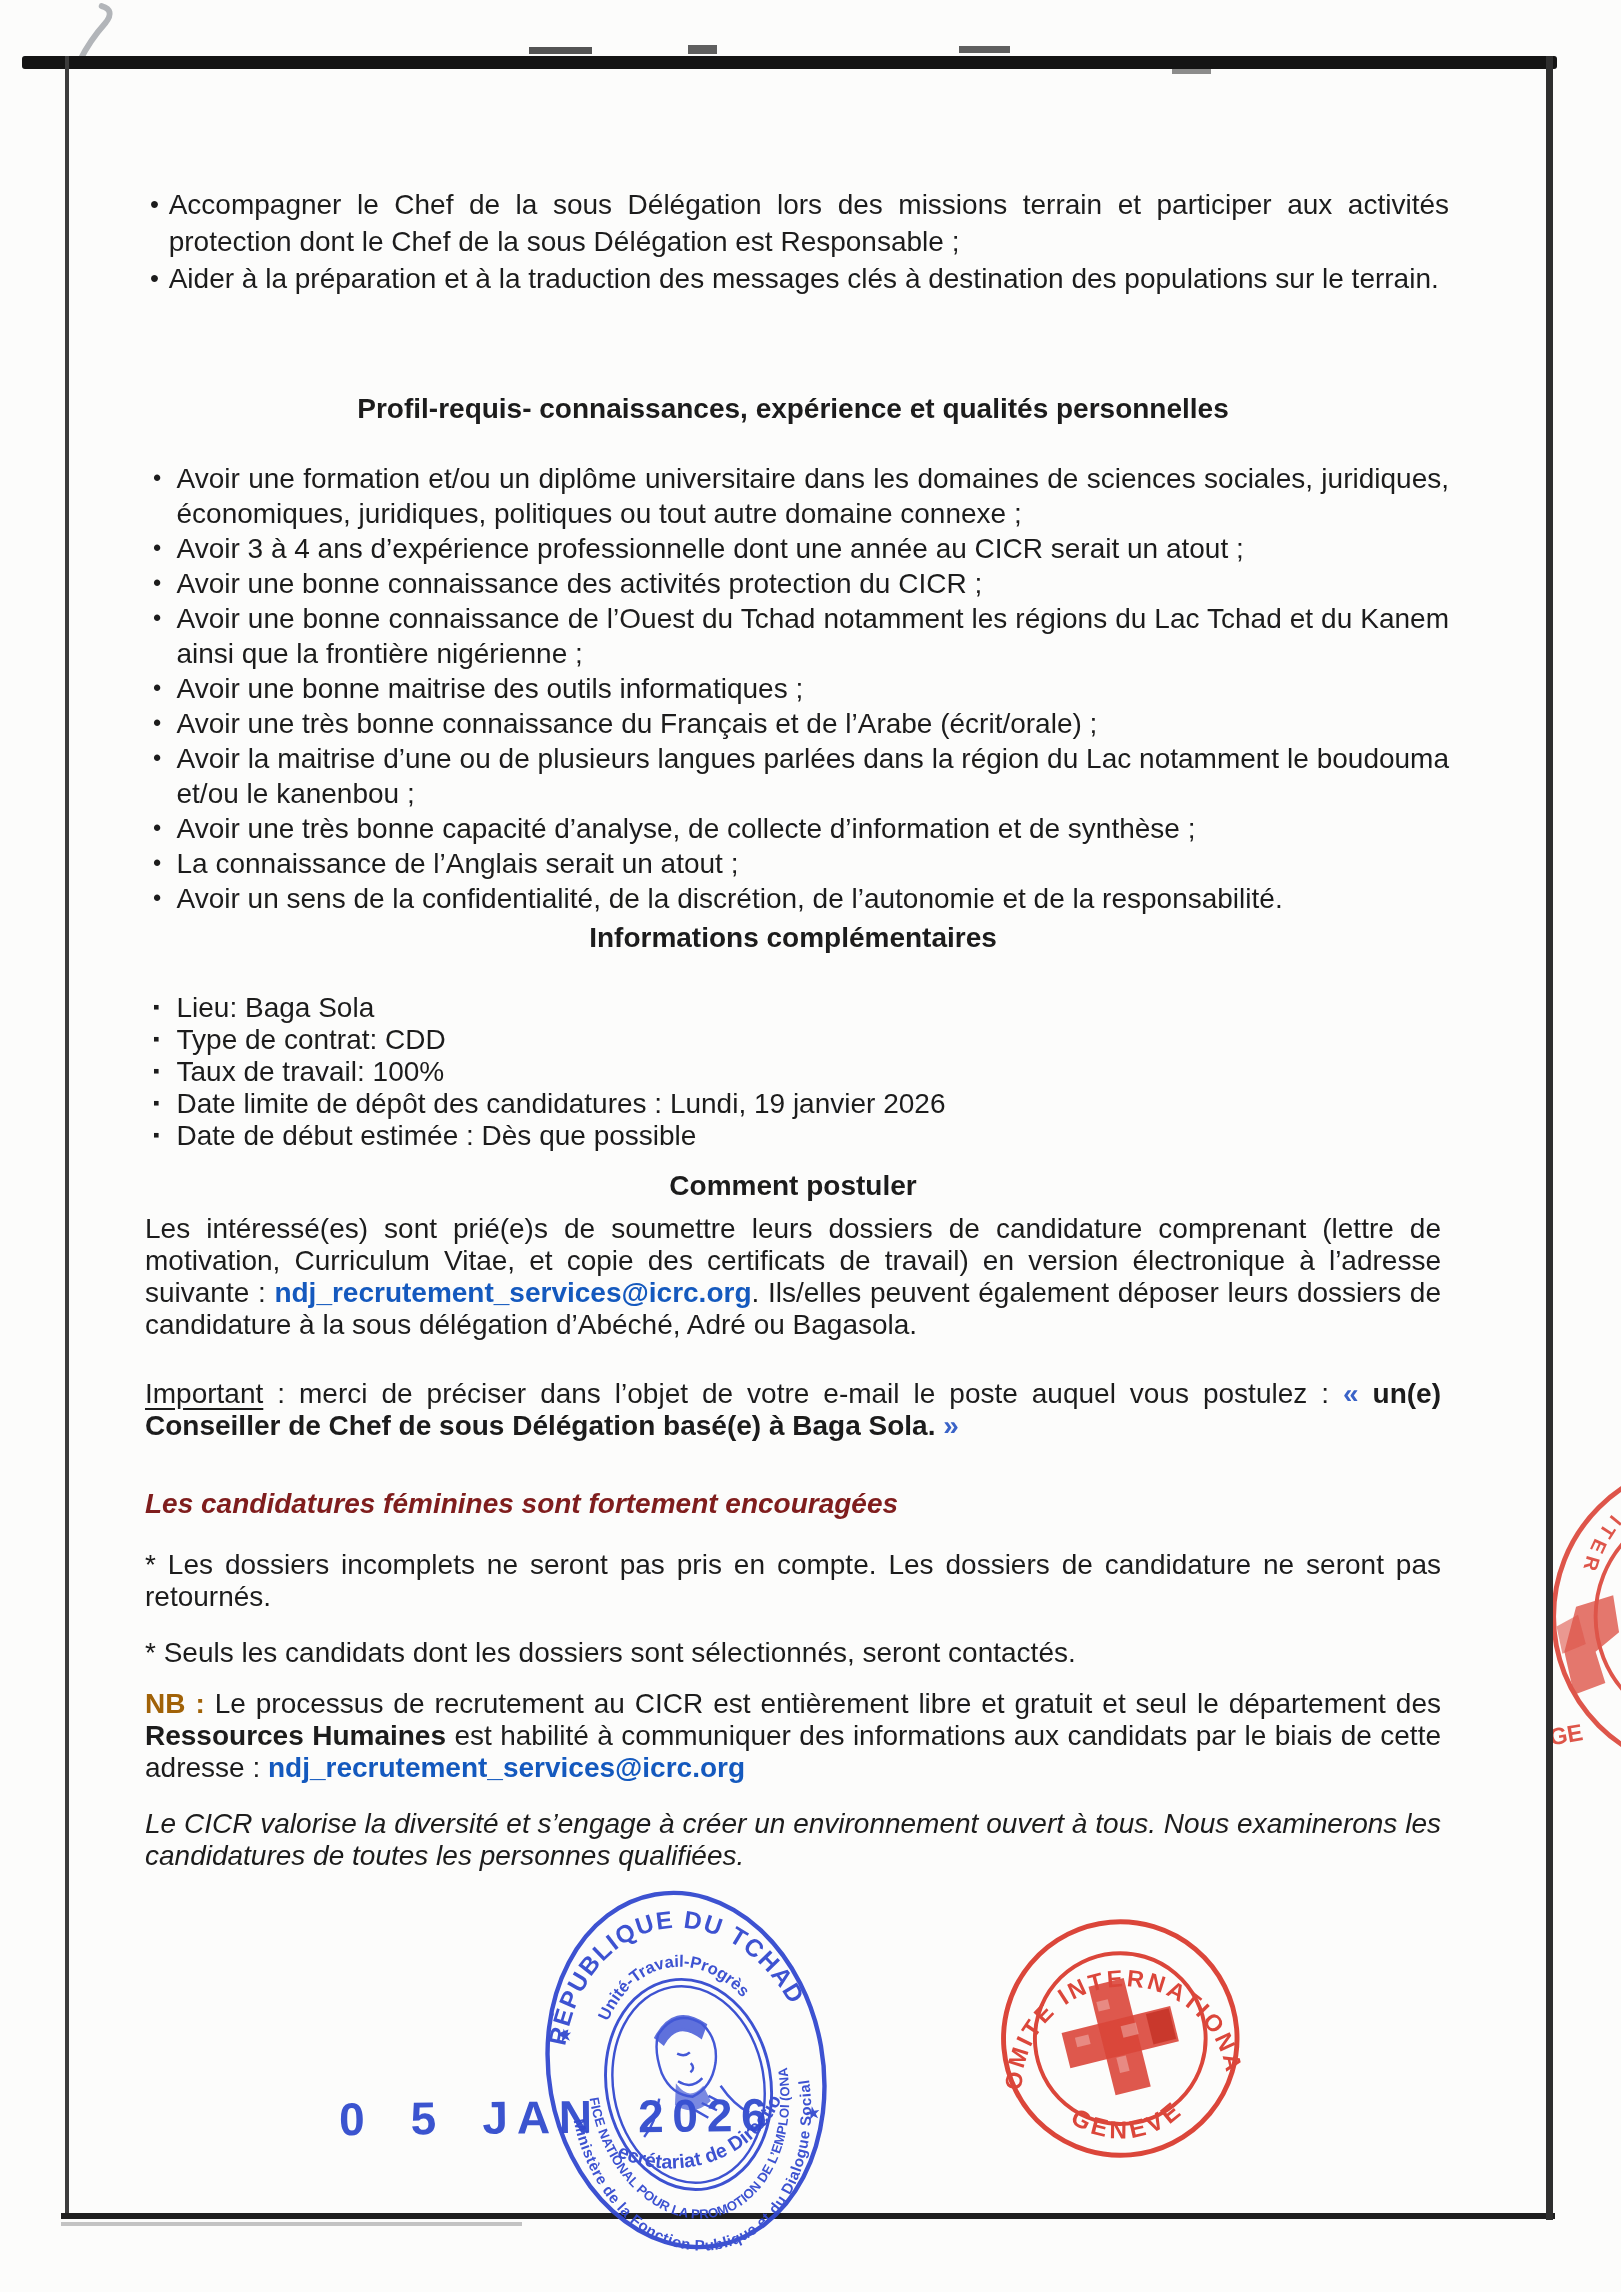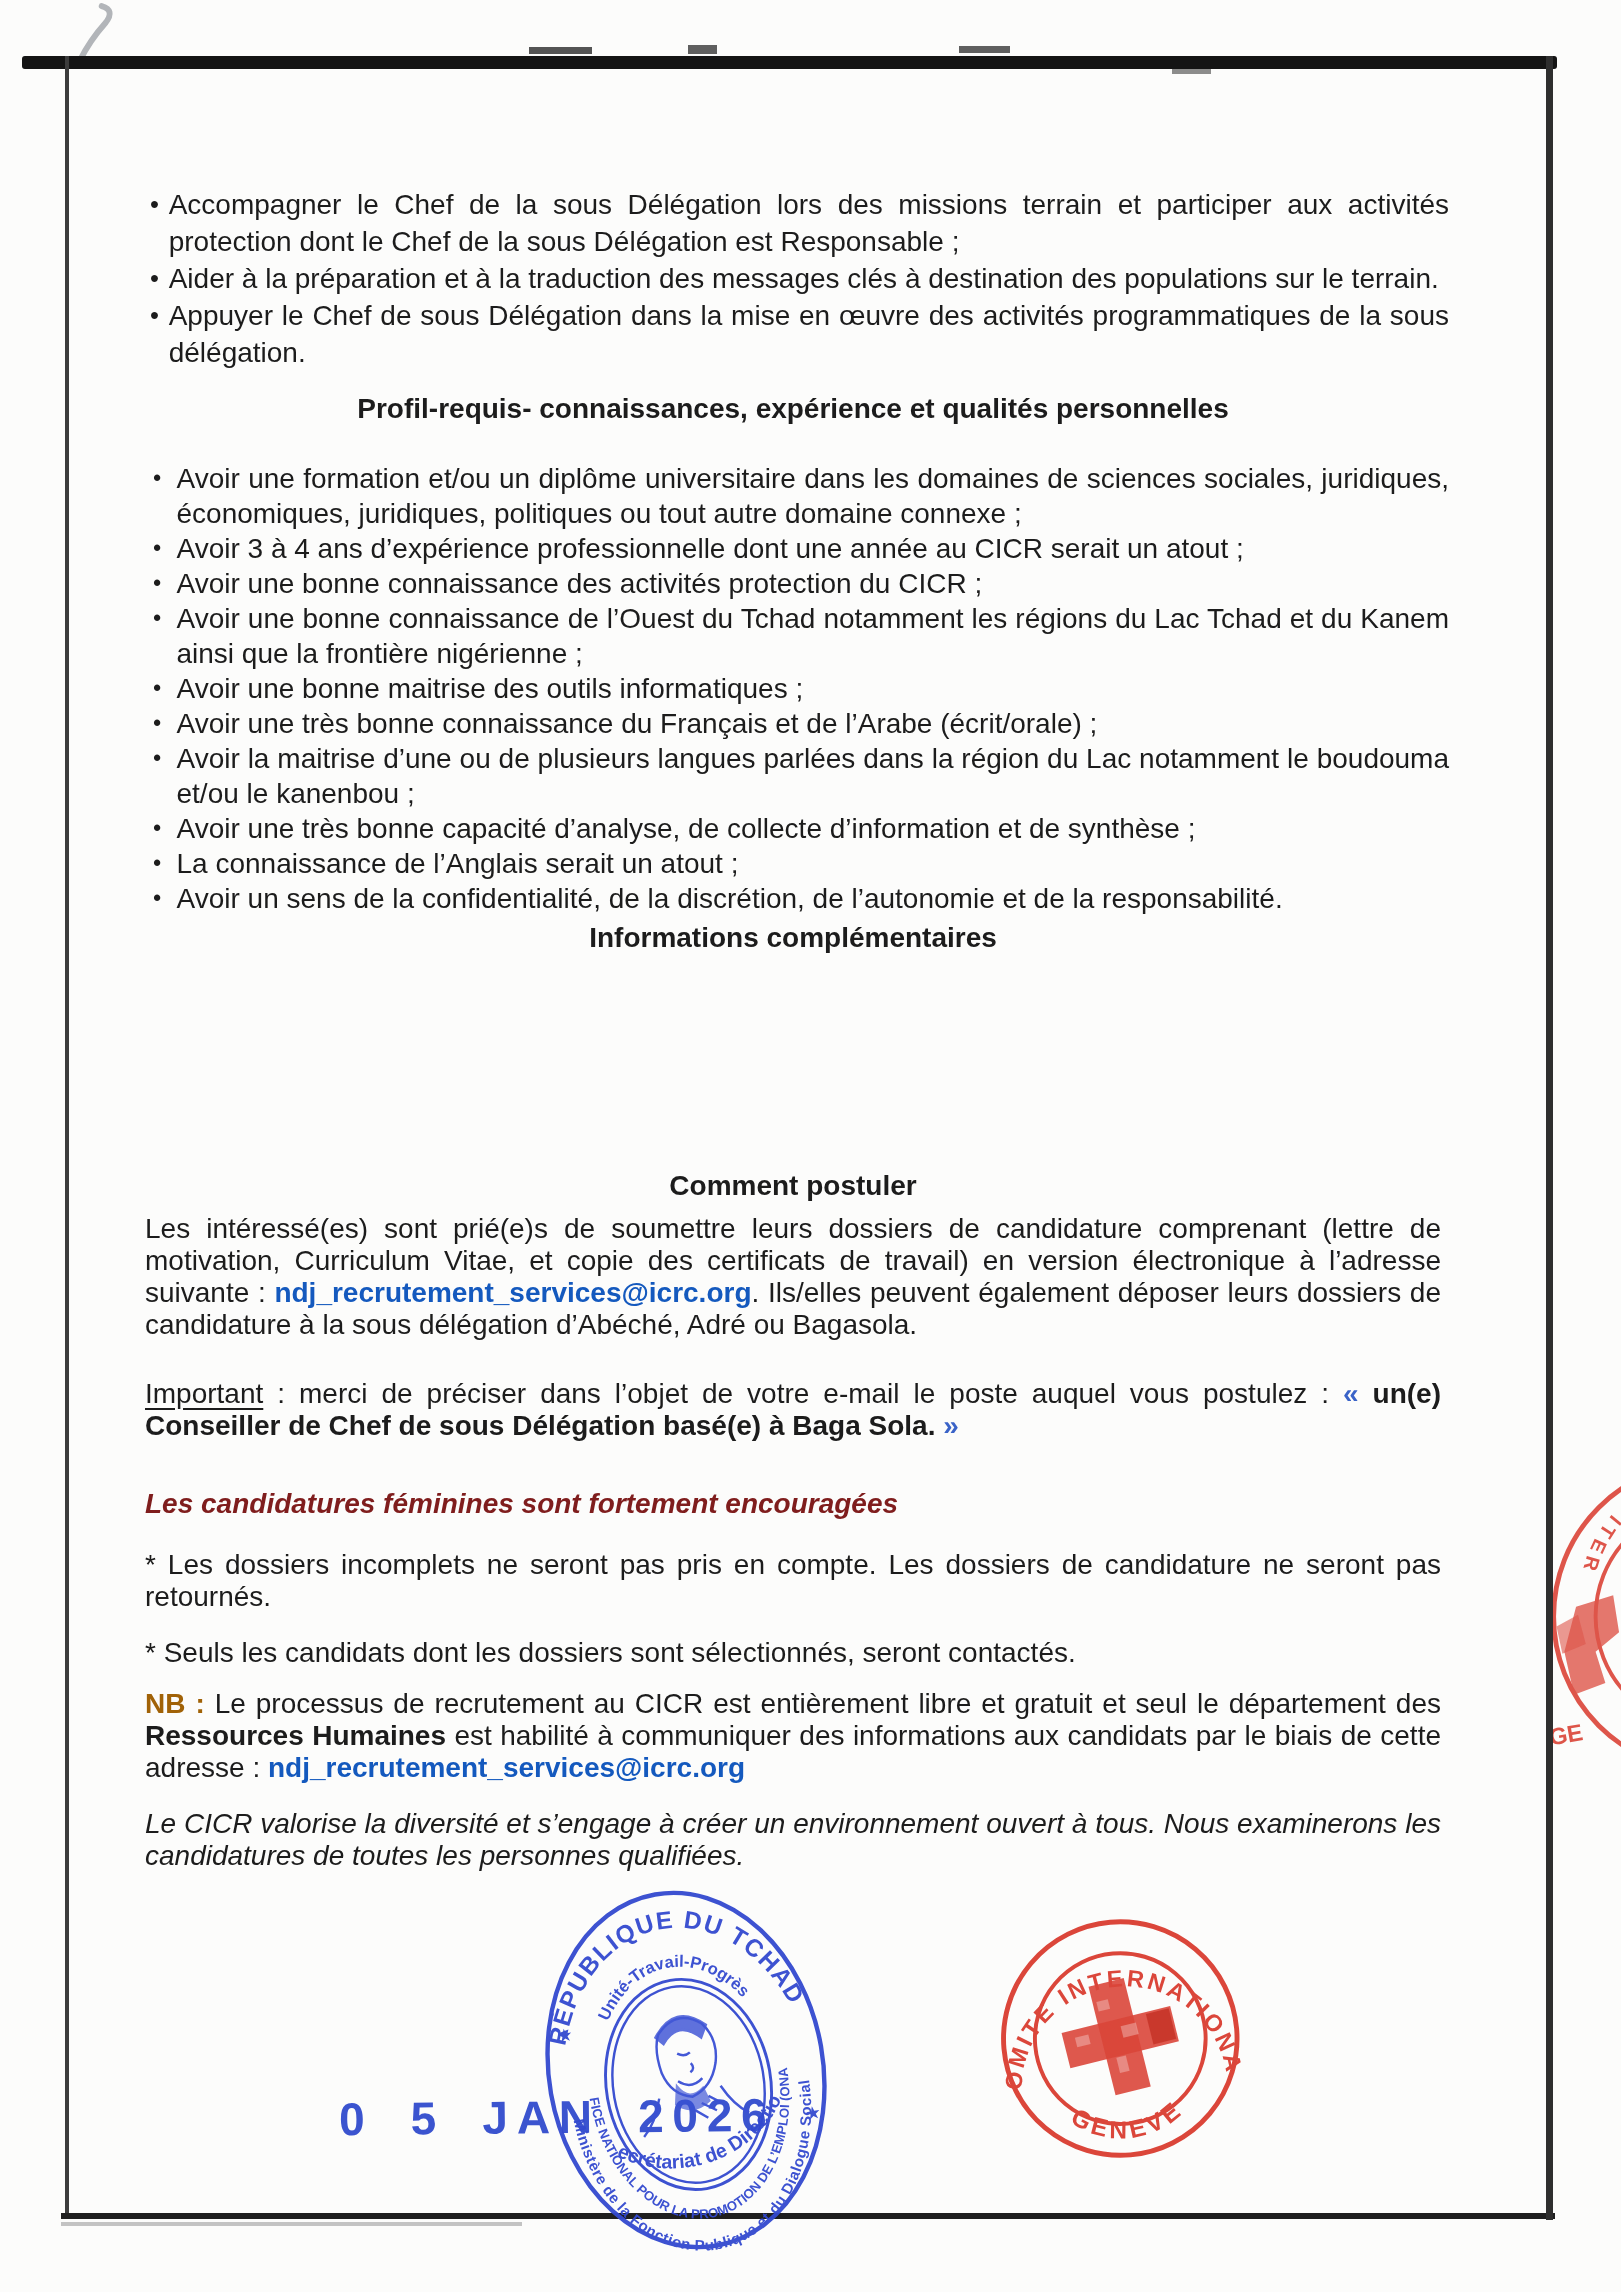--- a/index.html
+++ b/index.html
@@ -47,40 +47,46 @@
   <div class="smudge" style="left:959px;top:46px;width:51px;height:6.9px;opacity:.7;"></div>
   <div class="smudge" style="left:1172px;top:69px;width:39px;height:4.9px;opacity:.5;"></div>
   <div class="frame" style="left:65px;top:56px;width:3.9px;height:2162px;background:#3c3c3c;"></div>
   <div class="frame" style="left:1546px;top:56px;width:6.9px;height:2164px;background:#2e2e2e;z-index:4;"></div>
   <div class="frame" style="left:61px;top:2213px;width:1494px;height:5.9px;background:#1f1f1f;"></div>
   <div class="frame" style="left:61px;top:2222px;width:461px;height:3.9px;background:#c3c3c3;"></div>
 
   <ul class="plain intro block" style="top:178px;">
       <li>Accompagner le Chef de la sous Délégation lors des missions terrain et participer aux activités protection dont le Chef de la sous Délégation est Responsable ;</li>
       <li>Aider à la préparation et à la traduction des messages clés à destination des populations sur le terrain.</li>
-      <li>Appuyer le Chef de sous Délégation dans la mise en œuvre des activités programmatiques de la sous délégation.</li>
     </ul>
 
   <div class="heading block" style="top:393px;">Profil-requis- connaissances, expérience et qualités personnelles</div>
 
   <ul class="plain profile block" style="top:453px;">
       <li>Avoir une formation et/ou un diplôme universitaire dans les domaines de sciences sociales, juridiques, économiques, juridiques, politiques ou tout autre domaine connexe ;</li>
       <li>Avoir 3 à 4 ans d’expérience professionnelle dont une année au CICR serait un atout ;</li>
       <li>Avoir une bonne connaissance des activités protection du CICR ;</li>
       <li>Avoir une bonne connaissance de l’Ouest du Tchad notamment les régions du Lac Tchad et du Kanem ainsi que la frontière nigérienne ;</li>
       <li>Avoir une bonne maitrise des outils informatiques ;</li>
       <li>Avoir une très bonne connaissance du Français et de l’Arabe (écrit/orale) ;</li>
       <li>Avoir la maitrise d’une ou de plusieurs langues parlées dans la région du Lac notamment le boudouma et/ou le kanenbou ;</li>
       <li>Avoir une très bonne capacité d’analyse, de collecte d’information et de synthèse ;</li>
       <li>La connaissance de l’Anglais serait un atout ;</li>
       <li>Avoir un sens de la confidentialité, de la discrétion, de l’autonomie et de la responsabilité.</li>
     </ul>
 
   <div class="heading block" style="top:922px;">Informations complémentaires</div>
 
+  <ul class="plain info block" style="top:984px;">
+      <li>Lieu: Baga Sola</li>
+      <li>Type de contrat: CDD</li>
+      <li>Taux de travail: 100%</li>
+      <li>Date limite de dépôt des candidatures : Lundi, 19 janvier 2026</li>
+      <li>Date de début estimée : Dès que possible</li>
+    </ul>
 
   <div class="heading block" style="top:1170px;">Comment postuler</div>
 
   <div class="para block" style="top:1213px;"><span>Les intéressé(es) sont prié(e)s de soumettre leurs dossiers de candidature comprenant (lettre de motivation, Curriculum Vitae, et copie des certificats de travail) en version électronique à l’adresse suivante : </span><span class="seg-link">ndj_recrutement_services@icrc.org</span><span>. Ils/elles peuvent également déposer leurs dossiers de candidature à la sous délégation d’Abéché, Adré ou Bagasola.</span></div>
 
   <div class="para block" style="top:1378px;"><span class="seg-u">Important</span><span> : merci de préciser dans l’objet de votre e-mail le poste auquel vous postulez : </span><span class="seg-gb">« </span><span class="seg-b">un(e) Conseiller de Chef de sous Délégation basé(e) à Baga Sola.</span><span class="seg-gb"> »</span></div>
 
   <div class="females block" style="top:1488px;">Les candidatures féminines sont fortement encouragées</div>
 
   <div class="para block" style="top:1549px;">* Les dossiers incomplets ne seront pas pris en compte. Les dossiers de candidature ne seront pas retournés.</div>

